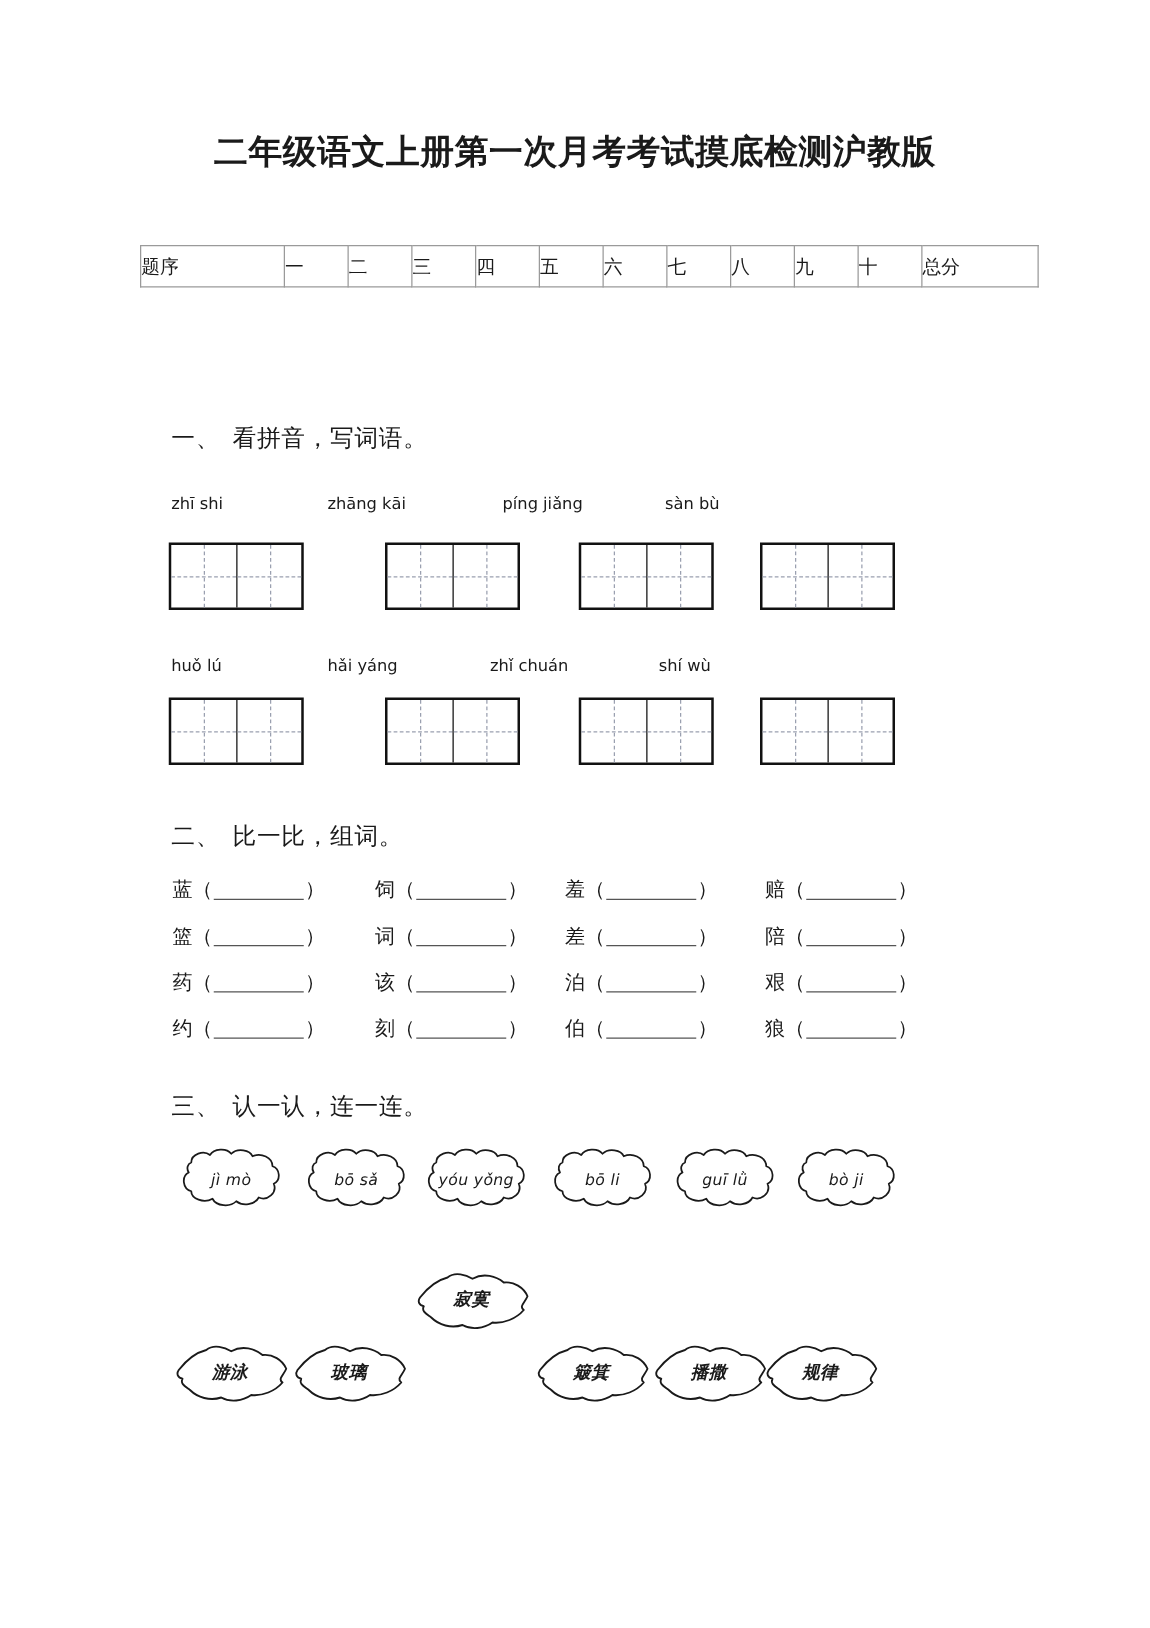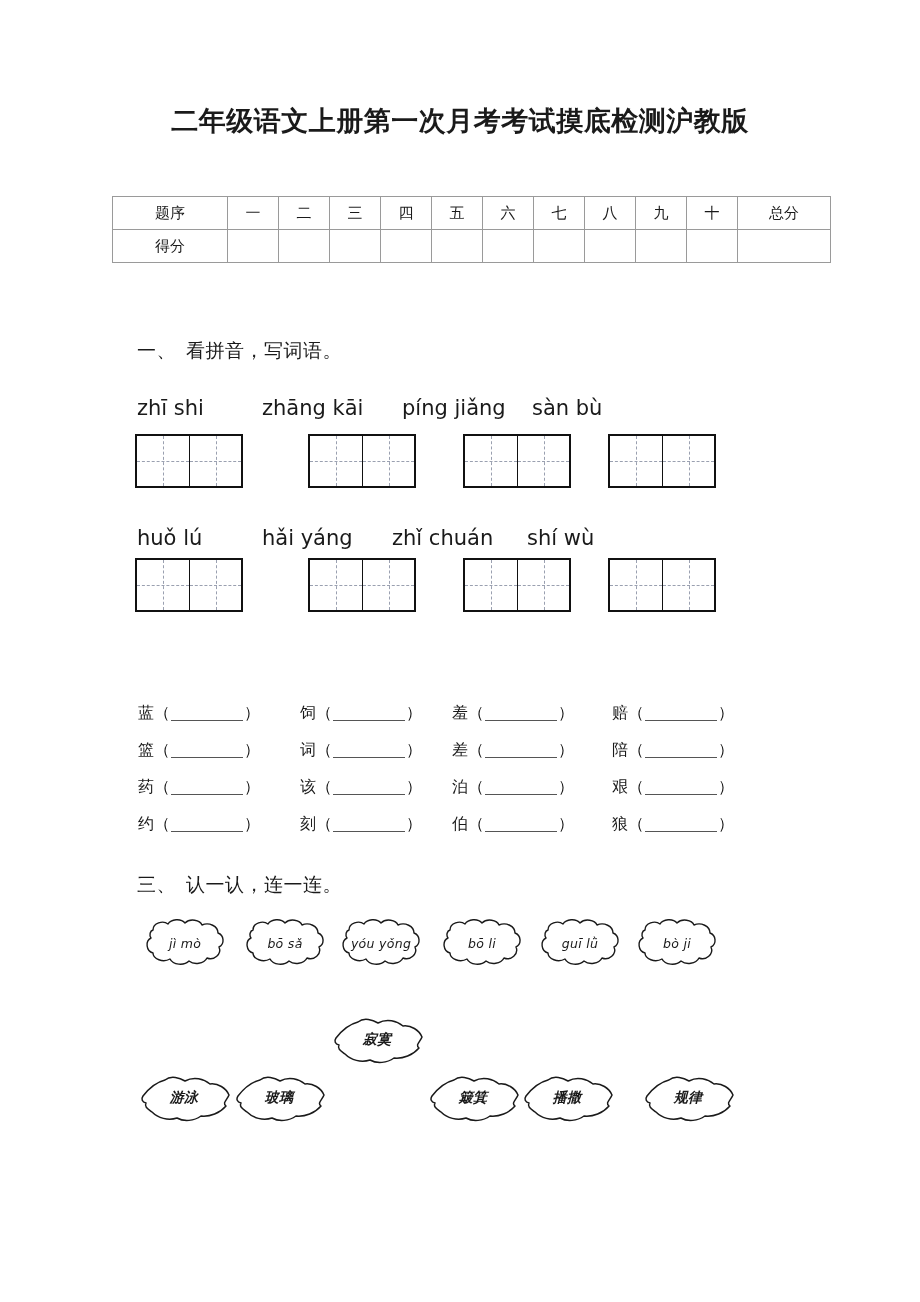--- a/index.html
+++ b/index.html
@@ -60,21 +60,20 @@
     position: absolute;
     top: 196px;
     left: 112px;
     width: 672px;
     border-collapse: collapse;
     table-layout: fixed;
   }
   .score-table td {
     border: 1px solid #9a9a9a;
     height: 32px;
-    text-align: center;
     vertical-align: middle;
     font-size: 15px;
     padding: 0;
     margin-left: 20px;
   }
   .score-table .col-label { width: 114px; }
   .score-table .col-num   { width: 50px; }
   .score-table .col-total { width: 92px; }
 
   
@@ -86,21 +85,21 @@
   }
   .section-head .idx { margin-right: 10px; }
 
   
   .pinyin-row {
     position: absolute;
     left: 137px;
     width: 700px;
     height: 22px;
     font-family: "DejaVu Sans", "Liberation Sans", sans-serif;
-    font-size: 21px;
+    font-size: 13px;
     white-space: nowrap;
   }
   .pinyin-row .py {
     position: absolute;
     top: 0;
     white-space: nowrap;
   }
 
   
   .tzg {
@@ -221,34 +220,20 @@
         <td class="col-num">三</td>
         <td class="col-num">四</td>
         <td class="col-num">五</td>
         <td class="col-num">六</td>
         <td class="col-num">七</td>
         <td class="col-num">八</td>
         <td class="col-num">九</td>
         <td class="col-num">十</td>
         <td class="col-total">总分</td>
       </tr>
-      <tr>
-        <td class="col-label">得分</td>
-        <td class="col-num"></td>
-        <td class="col-num"></td>
-        <td class="col-num"></td>
-        <td class="col-num"></td>
-        <td class="col-num"></td>
-        <td class="col-num"></td>
-        <td class="col-num"></td>
-        <td class="col-num"></td>
-        <td class="col-num"></td>
-        <td class="col-num"></td>
-        <td class="col-total"></td>
-      </tr>
     </tbody>
   </table>
 
   <div class="section-head" style="top:338px; left:137px;"><span class="idx">一、</span><span>看拼音，写词语。</span></div>
 
   <div class="pinyin-row" style="top:396px;">
     <span class="py" style="left:0px;">zhī  shi</span>
     <span class="py" style="left:125px;">zhāng kāi</span>
     <span class="py" style="left:265px;">píng jiǎng</span>
     <span class="py" style="left:395px;">sàn  bù</span>
@@ -288,20 +273,21 @@
   </div>
   <div class="tzg" style="top:558px; left:463px;">
     <div class="cell"></div>
     <div class="cell"></div>
   </div>
   <div class="tzg" style="top:558px; left:608px;">
     <div class="cell"></div>
     <div class="cell"></div>
   </div>
 
+  <div class="section-head" style="top:656px; left:137px;"><span class="idx">二、</span><span>比一比，组词。</span></div>
 
   <div class="cmp-item" style="top:705px; left:138px;"><span class="ch">蓝</span><span class="paren">（</span><span class="blank"></span><span class="paren">）</span></div>
   <div class="cmp-item" style="top:705px; left:300px;"><span class="ch">饲</span><span class="paren">（</span><span class="blank"></span><span class="paren">）</span></div>
   <div class="cmp-item" style="top:705px; left:452px;"><span class="ch">羞</span><span class="paren">（</span><span class="blank"></span><span class="paren">）</span></div>
   <div class="cmp-item" style="top:705px; left:612px;"><span class="ch">赔</span><span class="paren">（</span><span class="blank"></span><span class="paren">）</span></div>
 
   <div class="cmp-item" style="top:742px; left:138px;"><span class="ch">篮</span><span class="paren">（</span><span class="blank"></span><span class="paren">）</span></div>
   <div class="cmp-item" style="top:742px; left:300px;"><span class="ch">词</span><span class="paren">（</span><span class="blank"></span><span class="paren">）</span></div>
   <div class="cmp-item" style="top:742px; left:452px;"><span class="ch">差</span><span class="paren">（</span><span class="blank"></span><span class="paren">）</span></div>
   <div class="cmp-item" style="top:742px; left:612px;"><span class="ch">陪</span><span class="paren">（</span><span class="blank"></span><span class="paren">）</span></div>
@@ -378,21 +364,21 @@
         <path d="M3 23 C10 14,17 9,25 7 C31 2,40 5,45 8 C54 3,64 6,70 11 C78 10,86 15,89 22 C87 27,82 30,86 33 C80 40,70 44,61 43 C54 48,44 49,37 45 C28 48,18 45,12 39 C8 36,4 34,6 30 C2 29,1 26,3 23 Z" fill="#ffffff" stroke="#1a1a1a" stroke-width="1.5" stroke-linejoin="round"></path>
       </svg>
     <span class="shape-text">簸箕</span>
   </div>
   <div class="shape leaf" style="top:1073px; left:523px;">
     <svg viewBox="0 0 92 52">
         <path d="M3 23 C10 14,17 9,25 7 C31 2,40 5,45 8 C54 3,64 6,70 11 C78 10,86 15,89 22 C87 27,82 30,86 33 C80 40,70 44,61 43 C54 48,44 49,37 45 C28 48,18 45,12 39 C8 36,4 34,6 30 C2 29,1 26,3 23 Z" fill="#ffffff" stroke="#1a1a1a" stroke-width="1.5" stroke-linejoin="round"></path>
       </svg>
     <span class="shape-text">播撒</span>
   </div>
-  <div class="shape leaf" style="top:1073px; left:644px;">
+  <div class="shape leaf" style="top:1073px; left:612px;">
     <svg viewBox="0 0 92 52">
         <path d="M3 23 C10 14,17 9,25 7 C31 2,40 5,45 8 C54 3,64 6,70 11 C78 10,86 15,89 22 C87 27,82 30,86 33 C80 40,70 44,61 43 C54 48,44 49,37 45 C28 48,18 45,12 39 C8 36,4 34,6 30 C2 29,1 26,3 23 Z" fill="#ffffff" stroke="#1a1a1a" stroke-width="1.5" stroke-linejoin="round"></path>
       </svg>
     <span class="shape-text">规律</span>
   </div>
 
 
 </div>
 
 </body></html>

